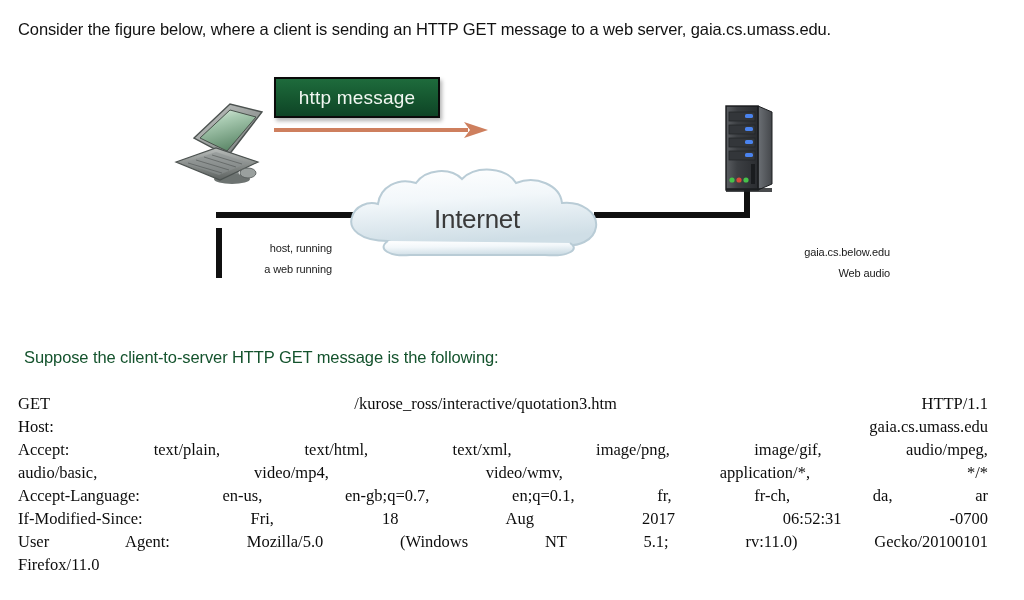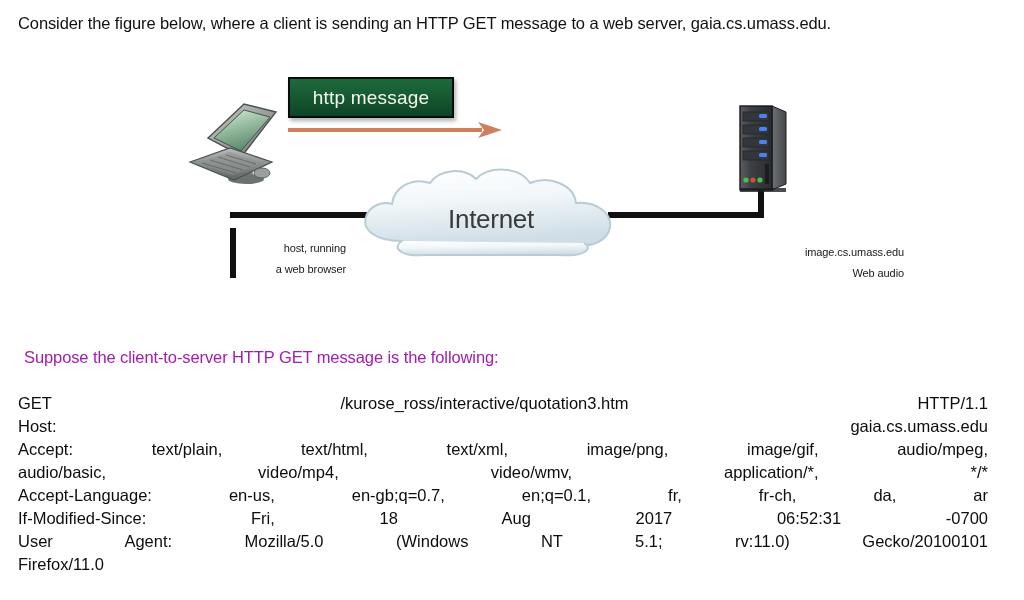--- a/index.html
+++ b/index.html
@@ -14,42 +14,42 @@
     position: relative;
     overflow: hidden;
     font-family: "Liberation Sans", sans-serif;
     color: #000000;
   }
 
   
   .prose-intro {
     position: absolute;
     left: 18px;
-    top: 12px;
+    top: 18px;
     width: 900px;
     font-size: 16.5px;
     line-height: 23px;
     color: #121212;
     letter-spacing: -0.1px;
   }
   .prose-question {
     position: absolute;
     left: 24px;
     top: 346px;
     width: 860px;
     font-size: 16.5px;
     line-height: 23px;
-    color: #a21caf;
+    color: #14532d;
     letter-spacing: -0.1px;
   }
 
   
   .figure {
     position: absolute;
-    left: 16px;
+    left: 2px;
     top: 60px;
     width: 892px;
     height: 245px;
   }
 
   
   .cable-host-v {
     position: absolute;
     left: 214px;
     top: 168px;
@@ -167,21 +167,21 @@
   }
   .cap-host { left: 140px; top: 178px; width: 190px; }
   .cap-srv  { left: 638px; top: 182px; width: 250px; }
 
   
   .http-msg {
     position: absolute;
     left: 18px;
     top: 392px;
     width: 970px;
-    font-family: Liberation Sans, sans-serif;
+    font-family: Liberation Serif, serif;
     font-size: 16.5px;
     line-height: 23px;
     color: #0d0d0d;
     white-space: pre-wrap;
   }
   .http-line {
     display: block;
     text-align: justify;
     text-align-last: justify;
     white-space: pre-wrap;
@@ -310,23 +310,23 @@
       <circle cx="14" cy="78" r="2.6" fill="#46c24a"></circle>
       <circle cx="21" cy="78" r="2.6" fill="#d84a3a"></circle>
       <circle cx="28" cy="78" r="2.6" fill="#46c24a"></circle>
 
       <rect x="8" y="86" width="46" height="4" fill="#1c1e21" opacity="0.8"></rect>
     </svg>
   </div>
 
   <div class="cap cap-host">
     <div>host, running</div>
-    <div>a web browser</div>
+    <div>a web running</div>
   </div>
   <div class="cap cap-srv">
-    <div>image.cs.umass.edu</div>
+    <div>gaia.cs.below.edu</div>
     <div>Web audio</div>
   </div>
 </div>
 
 <div class="prose-question">Suppose the client-to-server HTTP GET message is the following:</div>
 
 <div class="http-msg"><span class="http-line">GET /kurose_ross/interactive/quotation3.htm HTTP/1.1</span><span class="http-line">Host: gaia.cs.umass.edu</span><span class="http-line">Accept: text/plain, text/html, text/xml, image/png, image/gif, audio/mpeg,</span><span class="http-line">audio/basic, video/mp4, video/wmv, application/*, */*</span><span class="http-line">Accept-Language: en-us, en-gb;q=0.7, en;q=0.1, fr, fr-ch, da, ar</span><span class="http-line">If-Modified-Since: Fri, 18 Aug 2017 06:52:31 -0700</span><span class="http-line">User Agent: Mozilla/5.0 (Windows NT 5.1; rv:11.0) Gecko/20100101</span><span class="http-line ragged">Firefox/11.0</span></div>
 
 </body></html>

